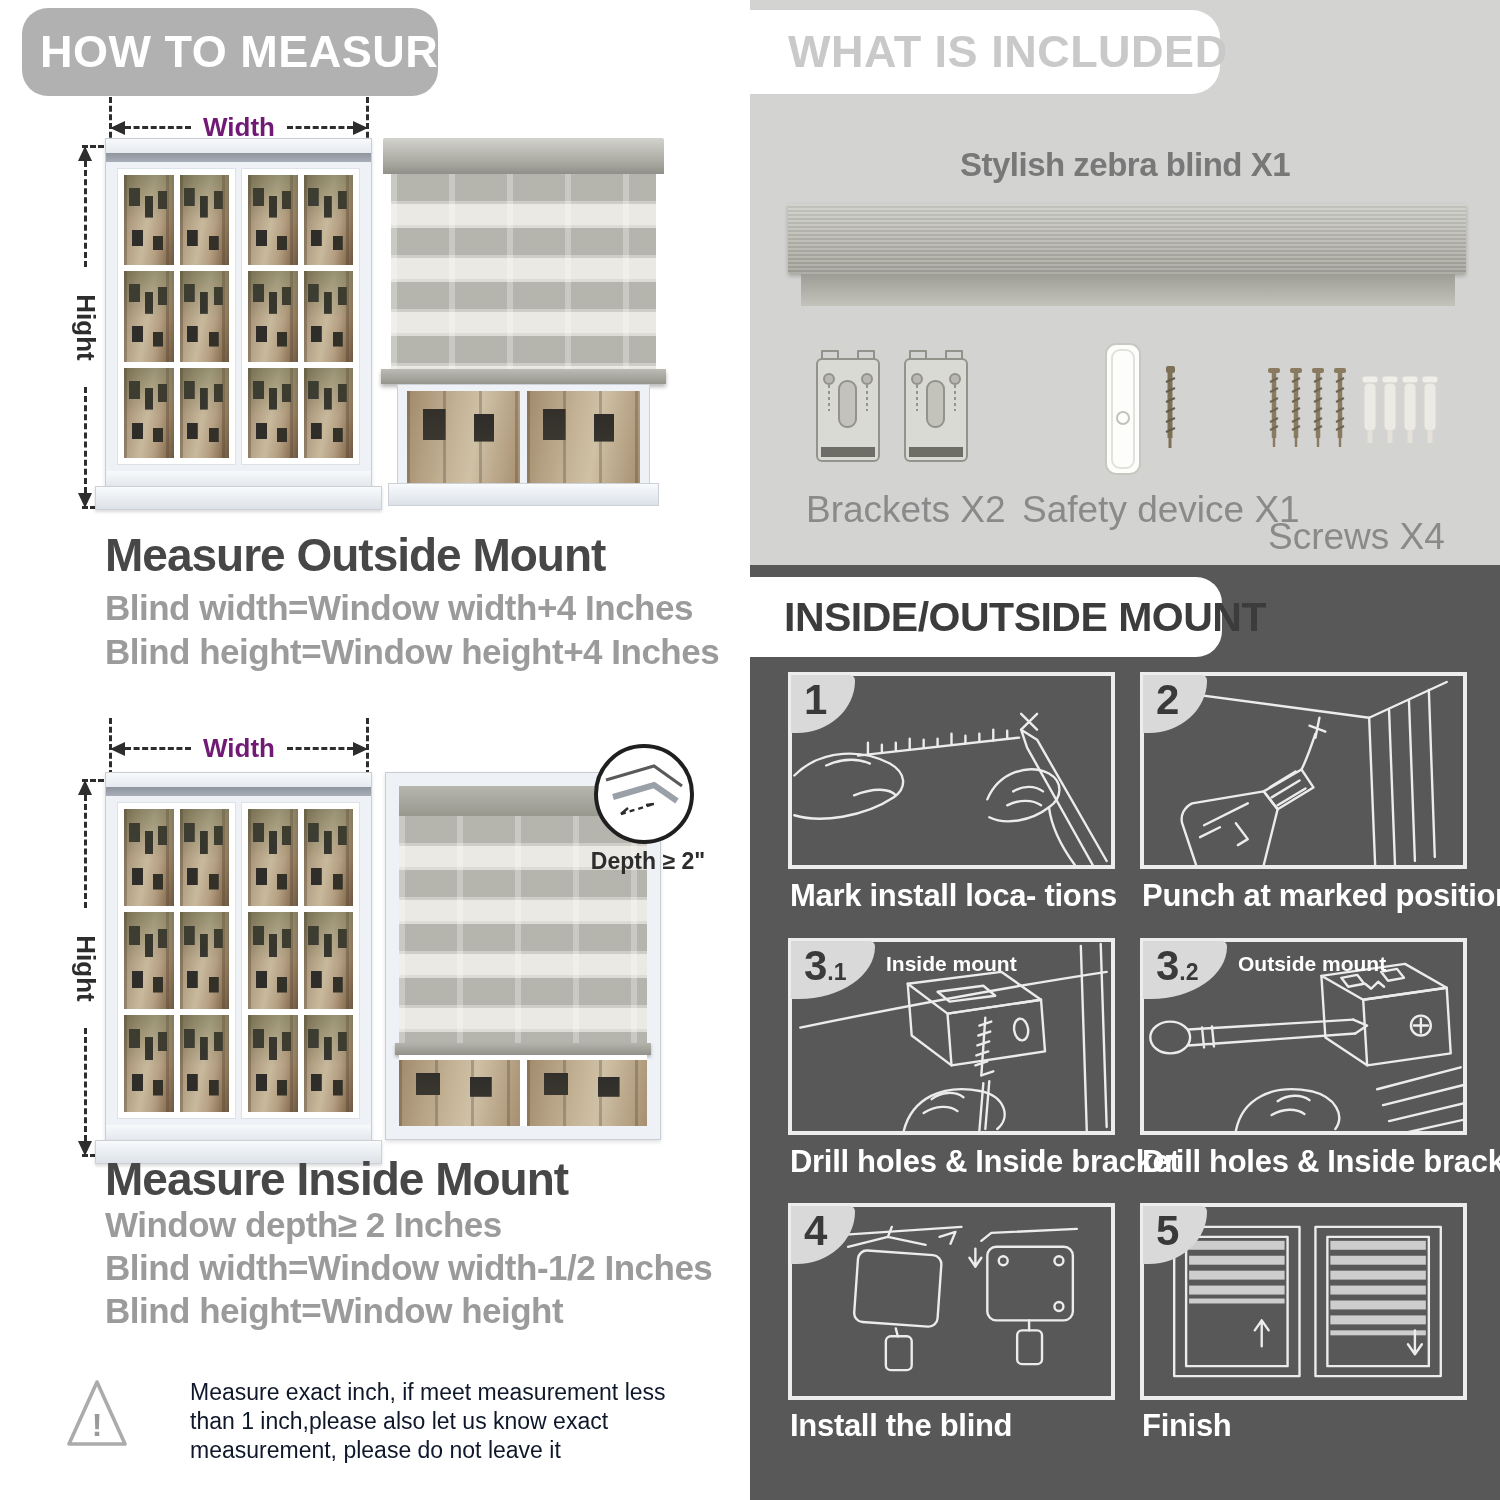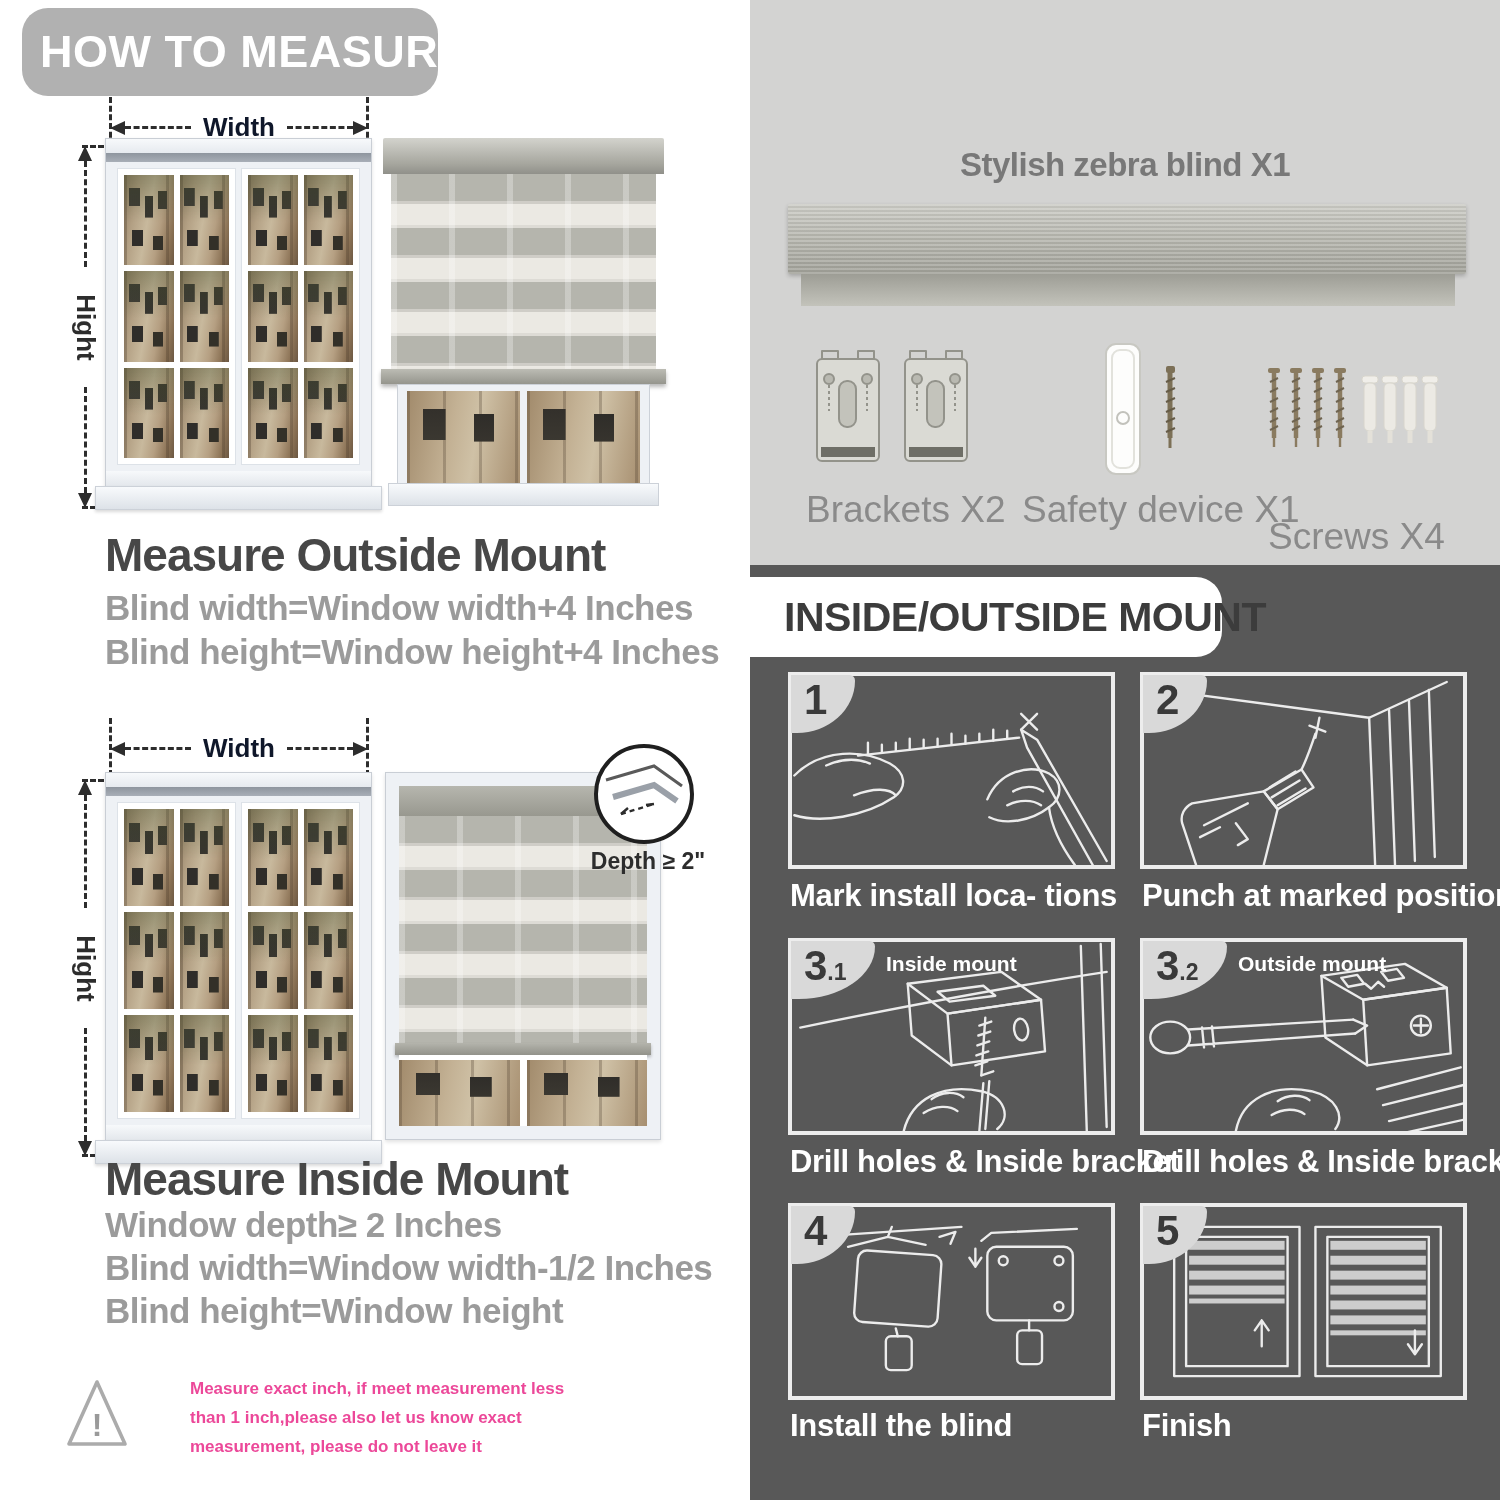--- a/index.html
+++ b/index.html
@@ -16,24 +16,24 @@
   .chip-left{left:22px;top:8px;width:398px;height:88px;background:#b1b1b1;border-radius:26px;
              color:#ffffff;font-size:45px;line-height:88px;padding-left:18px;}
   .chip-included{left:750px;top:10px;width:432px;height:84px;background:#ffffff;border-radius:0 28px 28px 0;
              color:#c9c9c9;font-size:45px;line-height:84px;padding-left:38px;}
   .chip-mount{left:750px;top:577px;width:438px;height:80px;background:#ffffff;border-radius:0 26px 26px 0;
              color:#3c3c3c;font-size:41px;line-height:80px;padding-left:34px;letter-spacing:-.5px;}
 
   
   .h-big{font-weight:700;color:#474747;font-size:46px;letter-spacing:-1px;white-space:nowrap;}
   .h-line{font-weight:700;color:#9b9b9b;font-size:35px;letter-spacing:-.5px;white-space:nowrap;text-align:center;}
-  .warn-line{font-weight:700;color:#ec4899;font-size:17px;white-space:nowrap;}
-
-  
-  .harrow{display:flex;align-items:center;color:#0f172a;}
+  .warn-line{font-weight:400;color:#0f172a;font-size:23px;white-space:nowrap;}
+
+  
+  .harrow{display:flex;align-items:center;color:#701a75;}
   .harrow .line{flex:1;height:0;border-top:3px dashed #2d2d2d;}
   .harrow .lbl{padding:0 12px;font-weight:700;font-size:26px;}
   .tri-l{width:0;height:0;border-top:7px solid transparent;border-bottom:7px solid transparent;border-right:15px solid #2d2d2d;}
   .tri-r{width:0;height:0;border-top:7px solid transparent;border-bottom:7px solid transparent;border-left:15px solid #2d2d2d;}
   .harrow::before,.harrow::after{content:"";position:absolute;top:-15px;height:58px;border-left:3px dashed #2d2d2d;}
   .harrow::before{left:-1px;} .harrow::after{right:-1px;}
 
   .varrow{display:flex;flex-direction:column;align-items:center;color:#2d2d2d;width:34px;}
   .varrow .vline{flex:1;width:0;border-left:3px dashed #2d2d2d;}
   .tri-u{width:0;height:0;border-left:7px solid transparent;border-right:7px solid transparent;border-bottom:15px solid #2d2d2d;}
@@ -259,20 +259,23 @@
   <div class="abs h-line" style="left:105px;top:1291px;">Blind height=Window height</div>
 
   <svg class="abs warn-tri" style="left:64px;top:1374px;" width="66" height="80" viewBox="0 0 66 80">
     <path d="M33,8 L61,70 L5,70 Z" fill="none" stroke="#ababab" stroke-width="3.6" stroke-linejoin="round"></path>
     <text x="33" y="62" text-anchor="middle" font-size="32" fill="#9a9a9a">!</text>
   </svg>
   <div class="abs warn-line" style="left:190px;top:1379px;">Measure exact inch, if meet measurement less</div>
   <div class="abs warn-line" style="left:190px;top:1408px;">than 1 inch,please also let us know exact</div>
   <div class="abs warn-line" style="left:190px;top:1437px;">measurement, please do not leave it</div>
 
+  <div class="abs chip chip-included">
+    <span>WHAT IS INCLUDED</span>
+  </div>
 
   <div class="abs blind-lbl">Stylish zebra blind X1</div>
 
   <div class="abs rail-top"></div>
   <div class="abs rail-bot"></div>
 
   <svg class="abs" style="left:812px;top:345px;" width="160" height="132" viewBox="0 0 160 132">
     <g stroke="#93938b" stroke-width="2" stroke-linejoin="round">
       <path d="M10,16 V6 H26 V14 M46,14 V6 H62 V16" fill="none"></path>
       <rect x="5" y="14" width="62" height="102" rx="5" fill="#dadad4"></rect>

